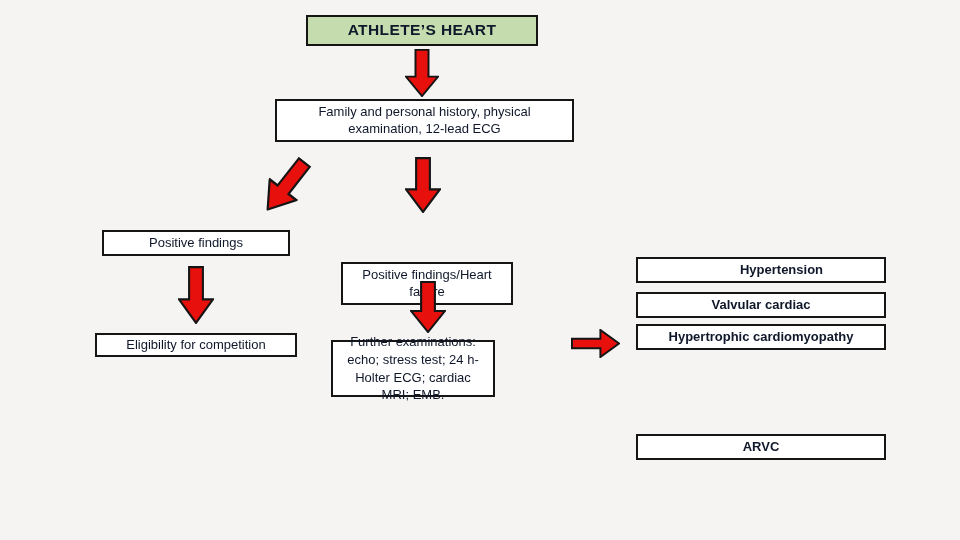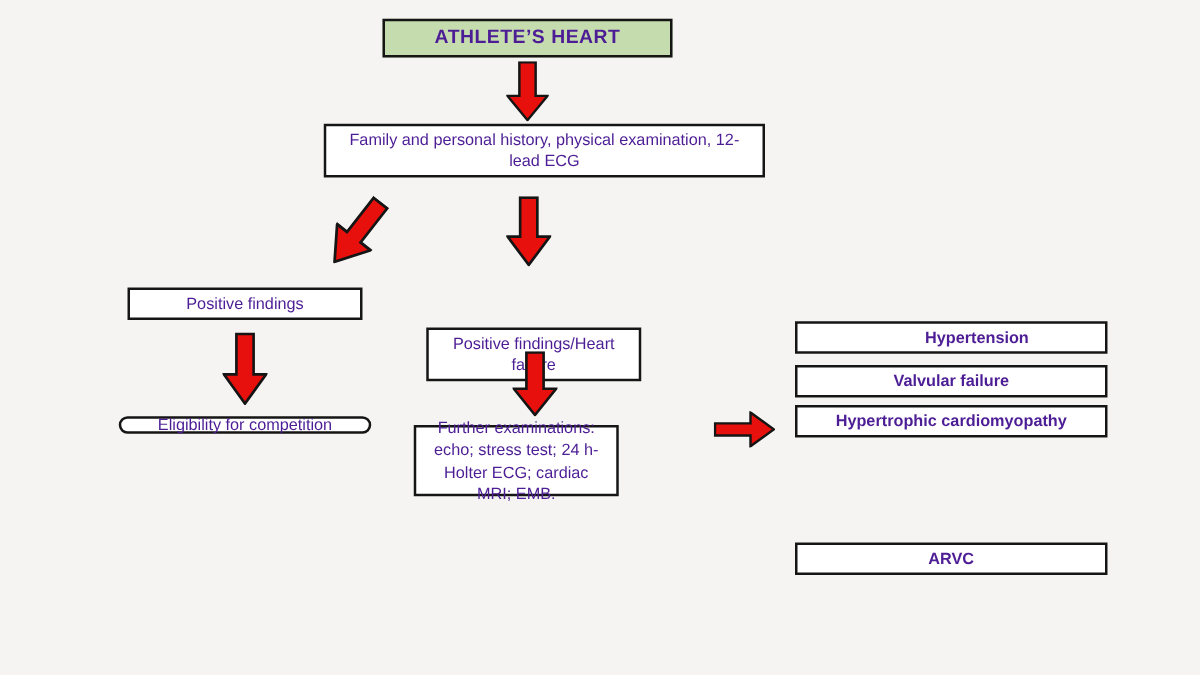--- a/index.html
+++ b/index.html
@@ -19,38 +19,38 @@
   .node {
     position: absolute;
     background: #ffffff;
     border: 2px solid #151515;
     display: flex;
     align-items: center;
     justify-content: center;
     text-align: center;
     font-size: 13px;
     line-height: 1.3;
-    color: #4c1d95;
+    color: #0f172a;
   }
   .node.root {
     background: #c5dcae;
     border-width: 2.5px;
     font-size: 15.5px;
     font-weight: 600;
     letter-spacing: 0.4px;
   }
   .arrow { position: absolute; }
   .arrow svg { display: block; width: 100%; height: 100%; }
 
   
   .pos-root        { left: 306px; top: 15px;  width: 232px; height: 31px; }
-  .pos-assessment  { left: 259px; top: 99px;  width: 353px; height: 43px; padding: 2px 14px; }
+  .pos-assessment  { left: 275px; top: 99px;  width: 299px; height: 43px; padding: 2px 14px; }
   .pos-negative    { left: 102px; top: 230px; width: 188px; height: 26px; }
   .pos-positive    { left: 341px; top: 230px; width: 172px; height: 43px; padding: 2px 6px; margin-top: 32px; }
-  .pos-eligibility { left: 95px;  top: 333px; width: 202px; height: 14px; border-radius: 10px; }
+  .pos-eligibility { left: 95px;  top: 333px; width: 202px; height: 24px; }
   .pos-further     { left: 331px; top: 340px; width: 164px; height: 57px; padding: 2px 10px; line-height: 1.35; }
 
   .pos-arrow1 { left: 405px; top: 49px;  width: 34px; height: 48px; }
   .pos-arrow-diag { left: 268px; top: 155px; width: 36px; height: 62px; transform: rotate(38deg); }
   .pos-arrow2 { left: 405px; top: 157px; width: 36px; height: 56px; }
   .pos-arrow3 { left: 178px; top: 266px; width: 36px; height: 58px; }
   .pos-arrow4 { left: 410px; top: 281px; width: 36px; height: 52px; }
   .pos-arrow-right { left: 571px; top: 329px; width: 49px; height: 29px; }
 
   .diag { left: 636px; width: 250px; height: 26px; font-weight: 700; }
@@ -87,21 +87,21 @@
   </div>
 
   <div class="node pos-further">
     <span>Further examinations: echo; stress test; 24 h-Holter ECG; cardiac MRI; EMB.</span>
   </div>
 
   <div class="node diag pos-diag0">
     <span>Hypertension</span>
   </div>
   <div class="node diag pos-diag1">
-    <span>Valvular failure</span>
+    <span>Valvular cardiac</span>
   </div>
   <div class="node diag pos-diag2">
     <span>Hypertrophic cardiomyopathy</span>
   </div>
   <div class="node diag pos-diag5">
     <span>ARVC</span>
   </div>
 
   <div class="arrow pos-arrow1">
     <svg viewBox="0 0 34 52" preserveAspectRatio="none">

